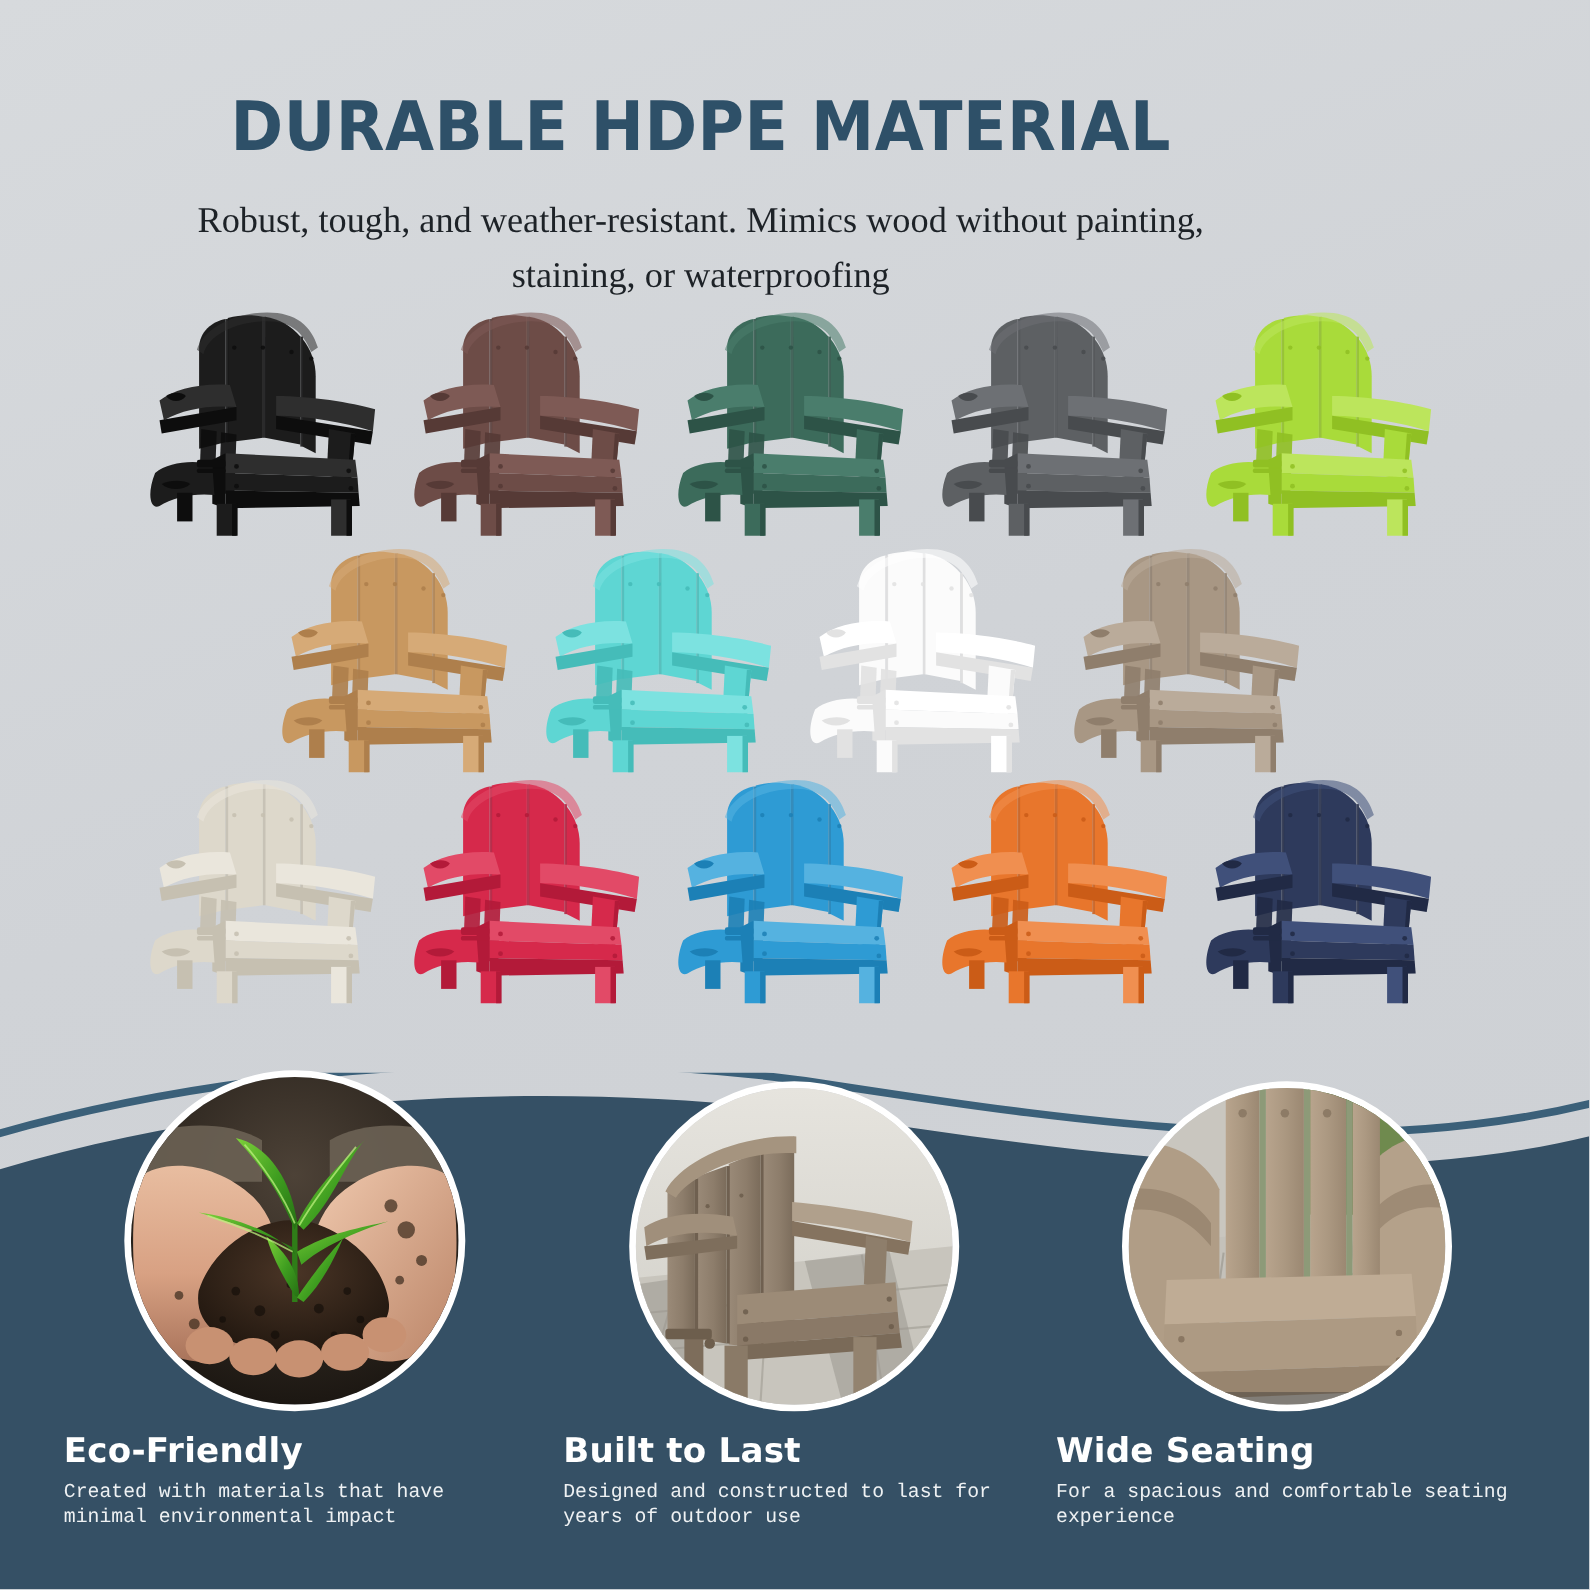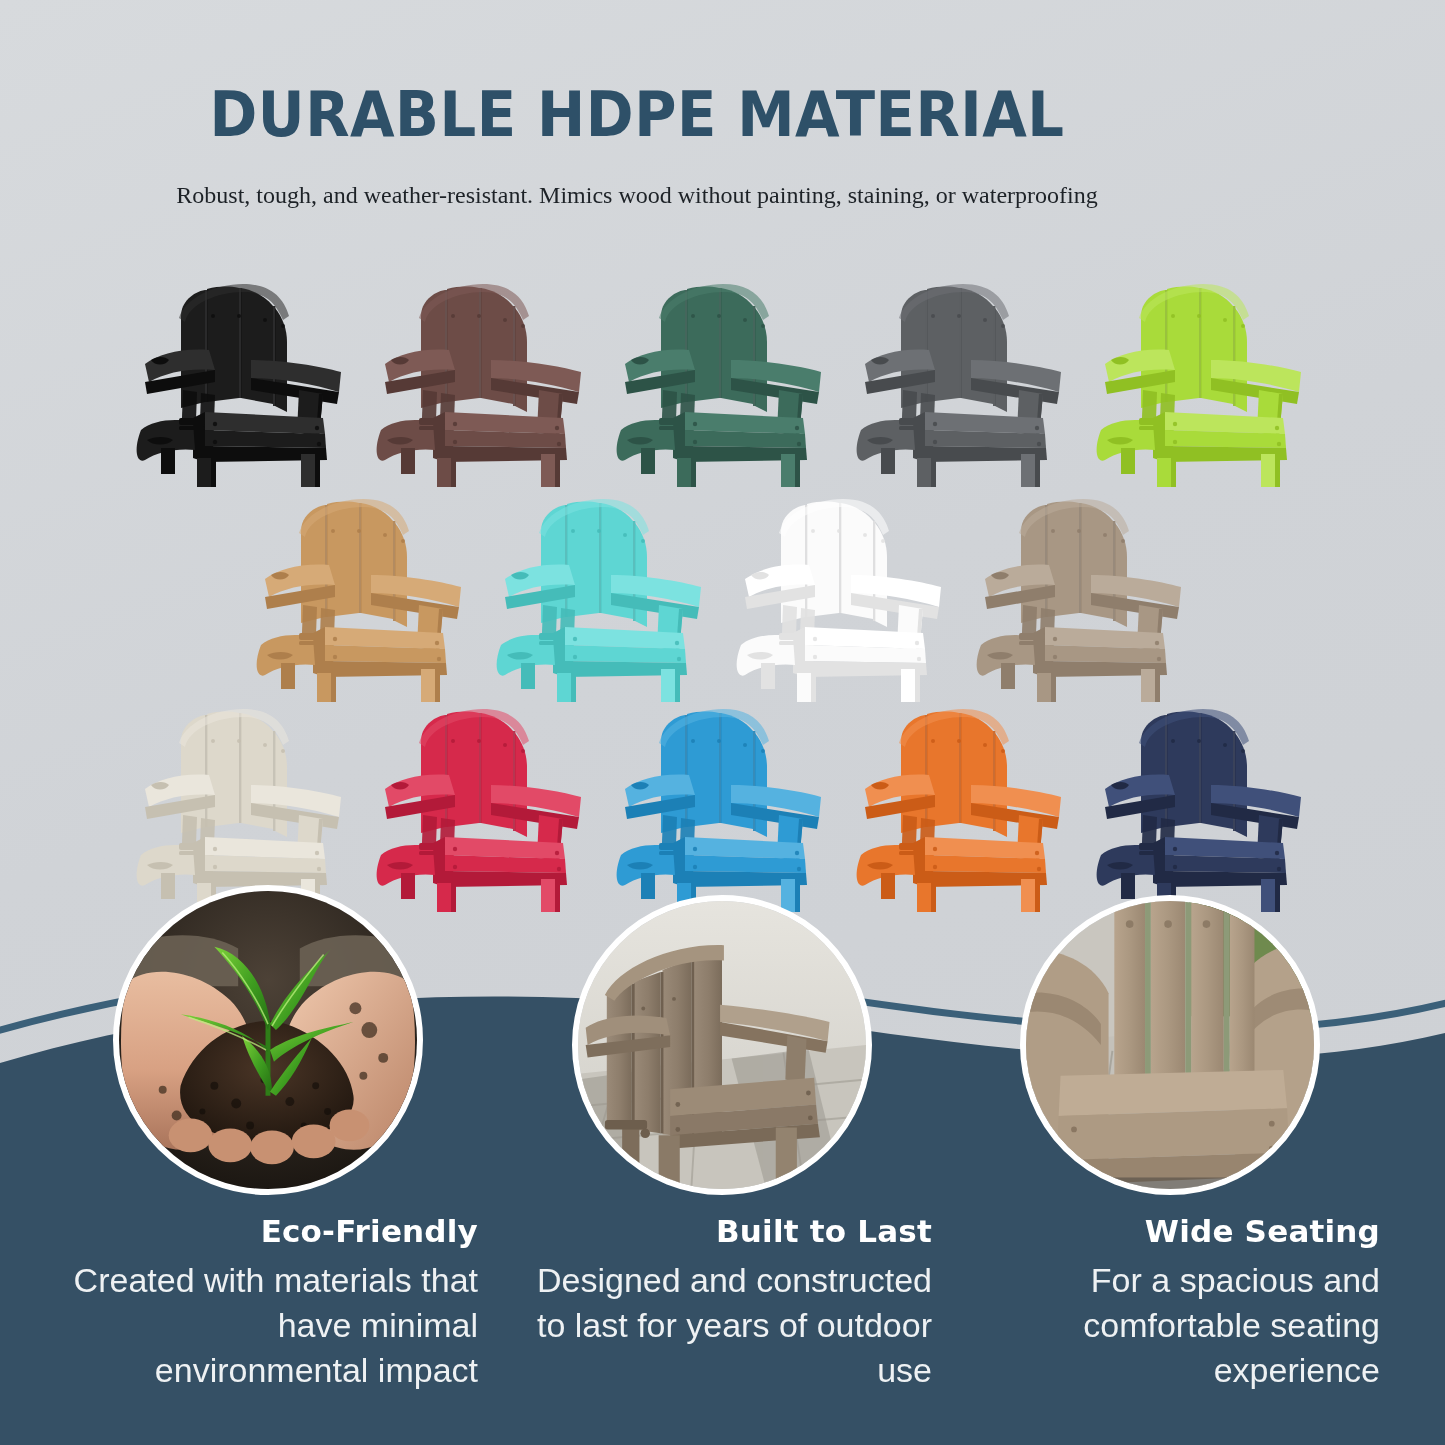--- a/index.html
+++ b/index.html
@@ -25,21 +25,21 @@
     font-weight: 700;
     font-size: 62px;
     letter-spacing: 0.5px;
     color: #2e5068;
     text-transform: uppercase;
     transform: scaleX(0.93);
   }
   .subtitle {
     margin-top: 26px;
     font-family: "Liberation Serif", serif;
-    font-size: 24px;
+    font-size: 33px;
     line-height: 1.5;
     color: #1d2227;
     max-width: 990px;
     margin-left: auto;
     margin-right: auto;
   }
 
   
   .grid { position: absolute; left: 0; width: 1445px; }
   .row { display: flex; justify-content: center; }
@@ -63,21 +63,21 @@
 
   
   .features {
     position: absolute;
     left: 0; bottom: 0;
     width: 1445px; height: 560px;
   }
   .feature {
     position: absolute;
     width: 420px;
-    text-align: right;
+    text-align: left;
   }
   #feat0 { left: 58px;  bottom: 52px; }
   #feat1 { left: 512px; bottom: 52px; }
   #feat2 { left: 960px; bottom: 52px; }
 
   .circle {
     width: 310px; height: 310px;
     border-radius: 50%;
     border: 6px solid #ffffff;
     margin: 0 auto 18px auto;
@@ -89,22 +89,22 @@
 
   .feat-title {
     font-family: "DejaVu Sans", sans-serif;
     font-weight: 700;
     font-size: 31px;
     color: #ffffff;
     letter-spacing: 0.2px;
     margin-bottom: 9px;
   }
   .feat-desc {
-    font-family: Liberation Sans, sans-serif;
-    font-size: 34px;
+    font-family: Liberation Mono, monospace;
+    font-size: 18px;
     line-height: 1.32;
     color: #eef1f3;
   }
 
   
   .photo { position: absolute; inset: 0; }
   .photo svg { width: 100%; height: 100%; display: block; }
 </style>
 </head>
 <body>

